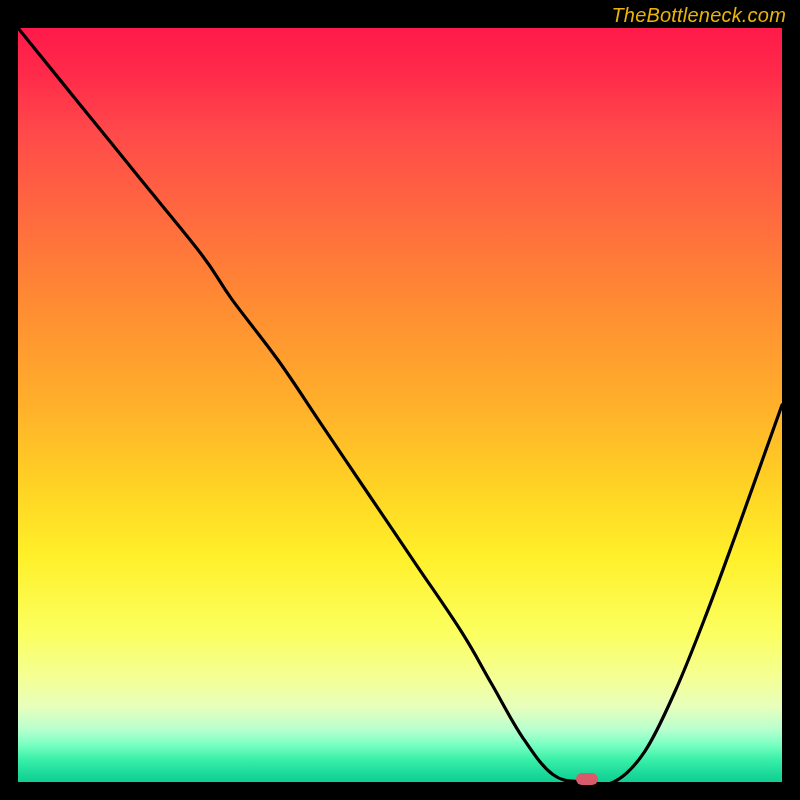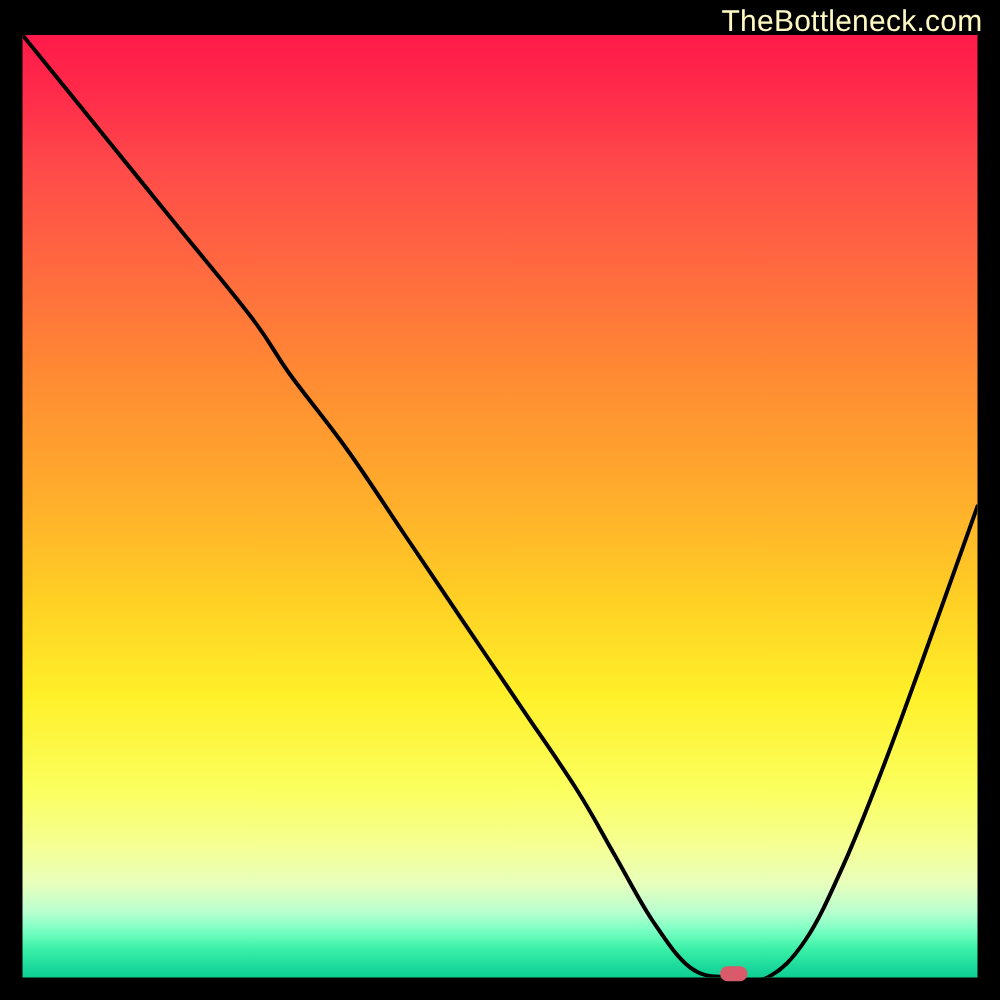--- a/index.html
+++ b/index.html
@@ -14,25 +14,26 @@
   .frame {
     position: relative;
     width: 800px;
     height: 800px;
     background: #000;
   }
   .watermark {
     position: absolute;
     top: 4px;
     right: 14px;
-    color: #fef9c3;
-    font-size: 24px;
+    color: #eab308;
+    font-size: 20px;
     font-weight: 500;
     letter-spacing: 0.2px;
     z-index: 20;
+    font-style: italic;
   }
   .plot-area {
     position: absolute;
     left: 18px;
     top: 28px;
     width: 764px;
     height: 754px;
   }
   .gradient {
     position: absolute;

